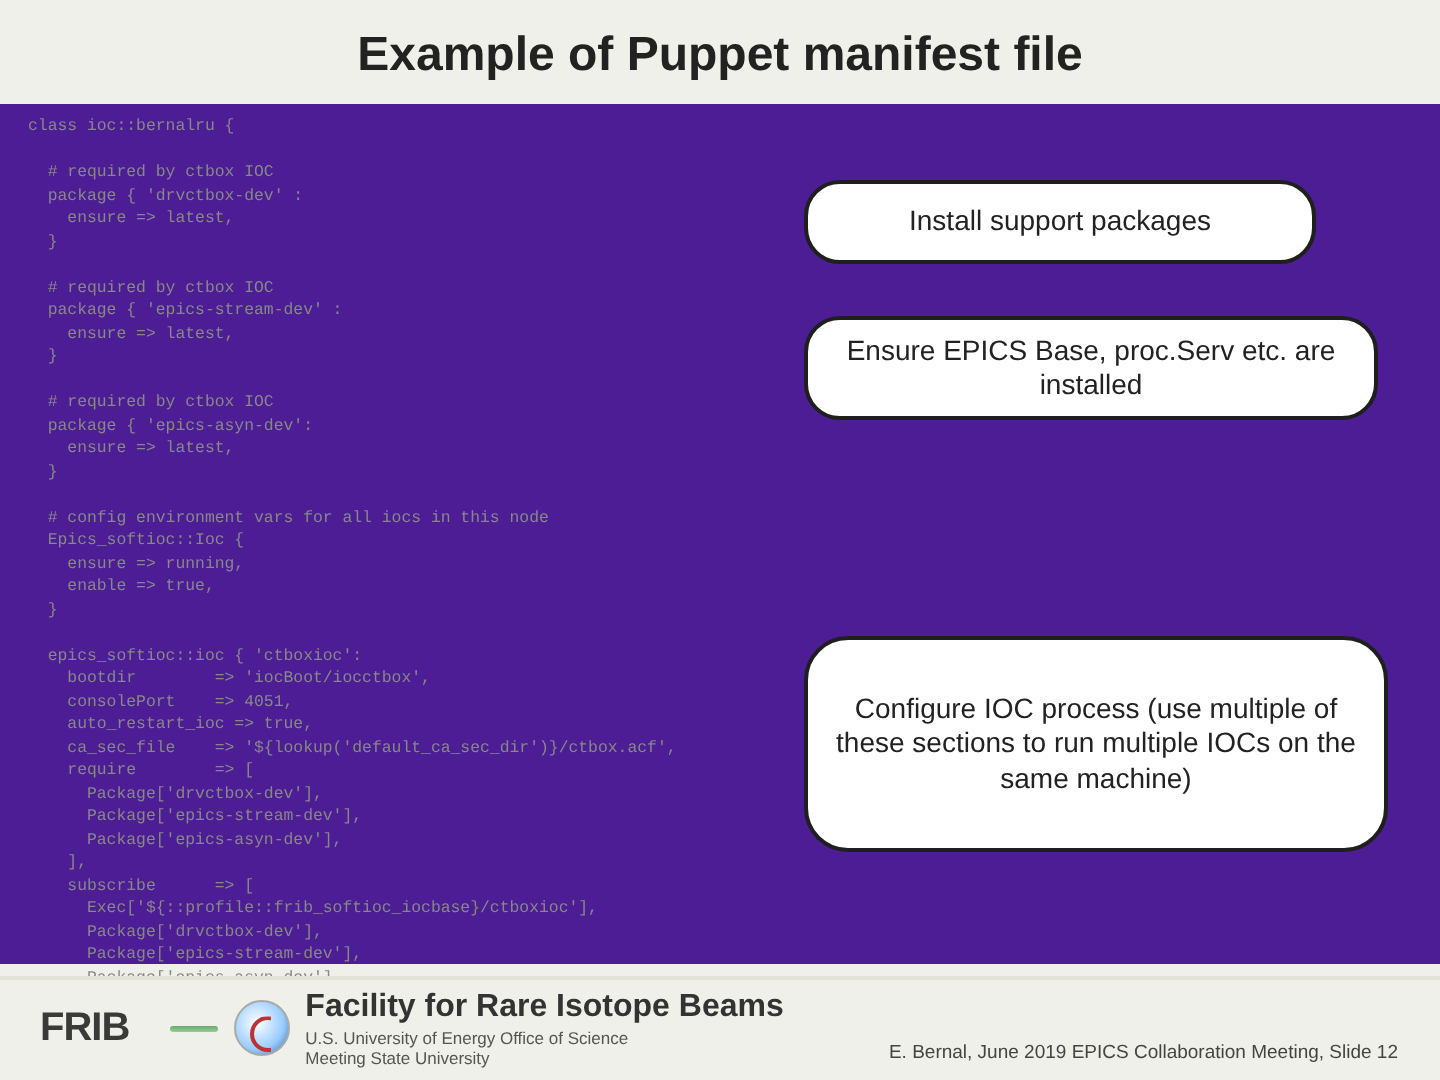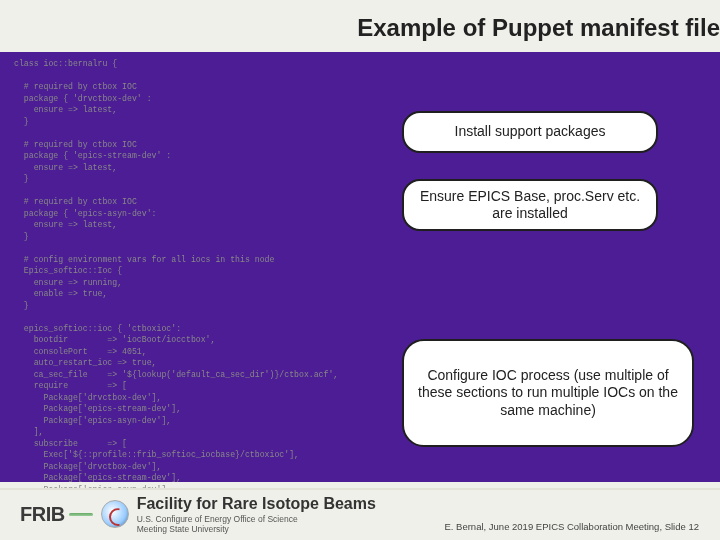--- a/index.html
+++ b/index.html
@@ -5,21 +5,21 @@
   * { box-sizing: border-box; margin: 0; padding: 0; }
   body {
     width: 720px;
     height: 540px;
     background: #f0f0ea;
     font-family: Arial, Helvetica, sans-serif;
     position: relative;
     overflow: hidden;
   }
   .title {
-    text-align: right;
+    text-align: center;
     font-size: 24px;
     font-weight: bold;
     color: #222;
     padding-top: 14px;
     padding-bottom: 10px;
   }
   .content {
     position: relative;
     background: #4c1d95;
     margin: 0;
@@ -43,24 +43,23 @@
     border: 2px solid #1f1f1f;
     border-radius: 18px;
     text-align: center;
     font-size: 14px;
     color: #222;
     display: flex;
     align-items: center;
     justify-content: center;
     padding: 6px 10px;
     line-height: 1.25;
-    margin-top: 21px;
   }
   .c1 { left: 402px; top: 38px;  width: 256px; height: 42px; }
-  .c2 { left: 402px; top: 106px; width: 256px; height: 52px; }
+  .c2 { left: 402px; top: 106px; width: 287px; height: 52px; }
   .c3 { left: 402px; top: 266px; width: 292px; height: 108px; border-radius: 22px; }
   .footer {
     position: absolute;
     left: 0;
     bottom: 0;
     width: 720px;
     height: 52px;
     background: #f0f0ea;
     border-top: 2px solid #e3e3da;
   }
@@ -73,21 +72,21 @@
     gap: 8px;
   }
   .frib-mark {
     font-family: Arial, sans-serif;
     font-weight: bold;
     font-size: 20px;
     color: #3a3a3a;
     letter-spacing: -0.5px;
     display: flex;
     align-items: center;
-    gap: 4px;
+    gap: 20px;
   }
   .frib-line { width: 24px; height: 3px; background: linear-gradient(#6a6, #9c9); border-radius: 2px; }
   .seal {
     width: 28px; height: 28px;
     border-radius: 50%;
     background: radial-gradient(circle at 40% 40%, #fff, #9cf 60%, #369 100%);
     border: 1px solid #aaa;
     position: relative;
   }
   .seal::after {
@@ -171,18 +170,18 @@
 
 <div class="footer">
   <div class="logo-wrap">
     <div class="frib-mark">
       <span>FRIB</span>
       <span class="frib-line"></span>
     </div>
     <div class="seal"></div>
     <div class="facility">
       <div class="l1">Facility for Rare Isotope Beams</div>
-      <div>U.S. Configure of Energy Office of Science</div>
+      <div>U.S. University of Energy Office of Science</div>
       <div>Meeting State University</div>
     </div>
   </div>
   <div class="slide-meta">E. Bernal, June 2019 EPICS Collaboration Meeting, Slide 12</div>
 </div>
 
 </body></html>

